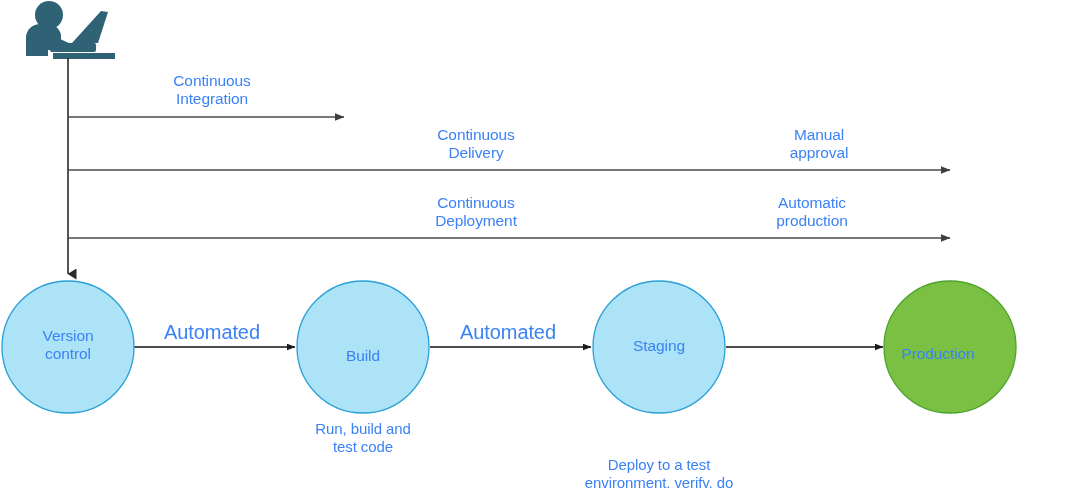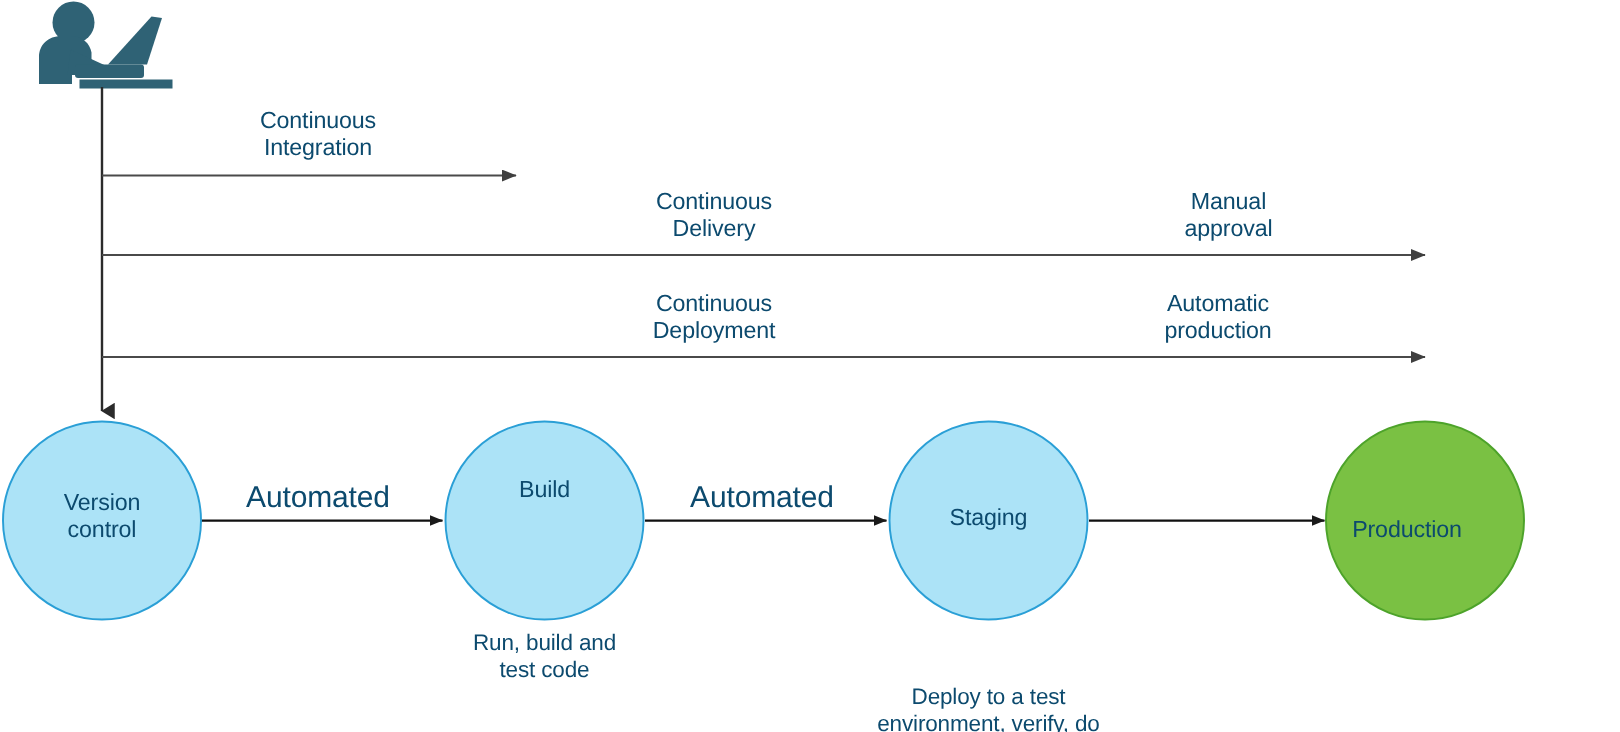--- a/index.html
+++ b/index.html
@@ -25,21 +25,21 @@
     left: 0;
     top: 0;
     width: 1080px;
     height: 488px;
   }
   .txt {
     position: absolute;
     text-align: center;
     line-height: 1.18;
     white-space: pre-line;
-    color: #0c4a6e;
+    color: #3b82f6;
     font-family: "Liberation Sans", sans-serif;
     letter-spacing: -0.1px;
   }
   .flow-label {
     font-size: 15.5px;
   }
   .node-label {
     font-size: 15.5px;
   }
   .edge-label {
@@ -104,21 +104,21 @@
   <div class="txt flow-label" style="left:376px; top:194px; width:200px;">Continuous
 Deployment</div>
   <div class="txt flow-label" style="left:717px; top:194px; width:190px;">Automatic
 production</div>
 
   <div class="txt edge-label" style="left:132px; top:321px; width:160px;">Automated</div>
   <div class="txt edge-label" style="left:428px; top:321px; width:160px;">Automated</div>
 
   <div class="txt node-label" style="left:8px; top:327px; width:120px;">Version
 control</div>
-  <div class="txt node-label" style="left:303px; top:318px; width:120px;">Build</div>
+  <div class="txt node-label" style="left:303px; top:347px; width:120px;">Build</div>
   <div class="txt node-label" style="left:599px; top:337px; width:120px;">Staging</div>
   <div class="txt node-label" style="left:885px; top:345px; width:106px;">Production</div>
 
   <div class="txt caption" style="left:273px; top:420px; width:180px;">Run, build and
 test code</div>
   <div class="txt caption" style="left:549px; top:420px; width:220px;margin-top:36px;">Deploy to a test
 environment, verify, do
 performance testing etc.</div>
 
 </div>

